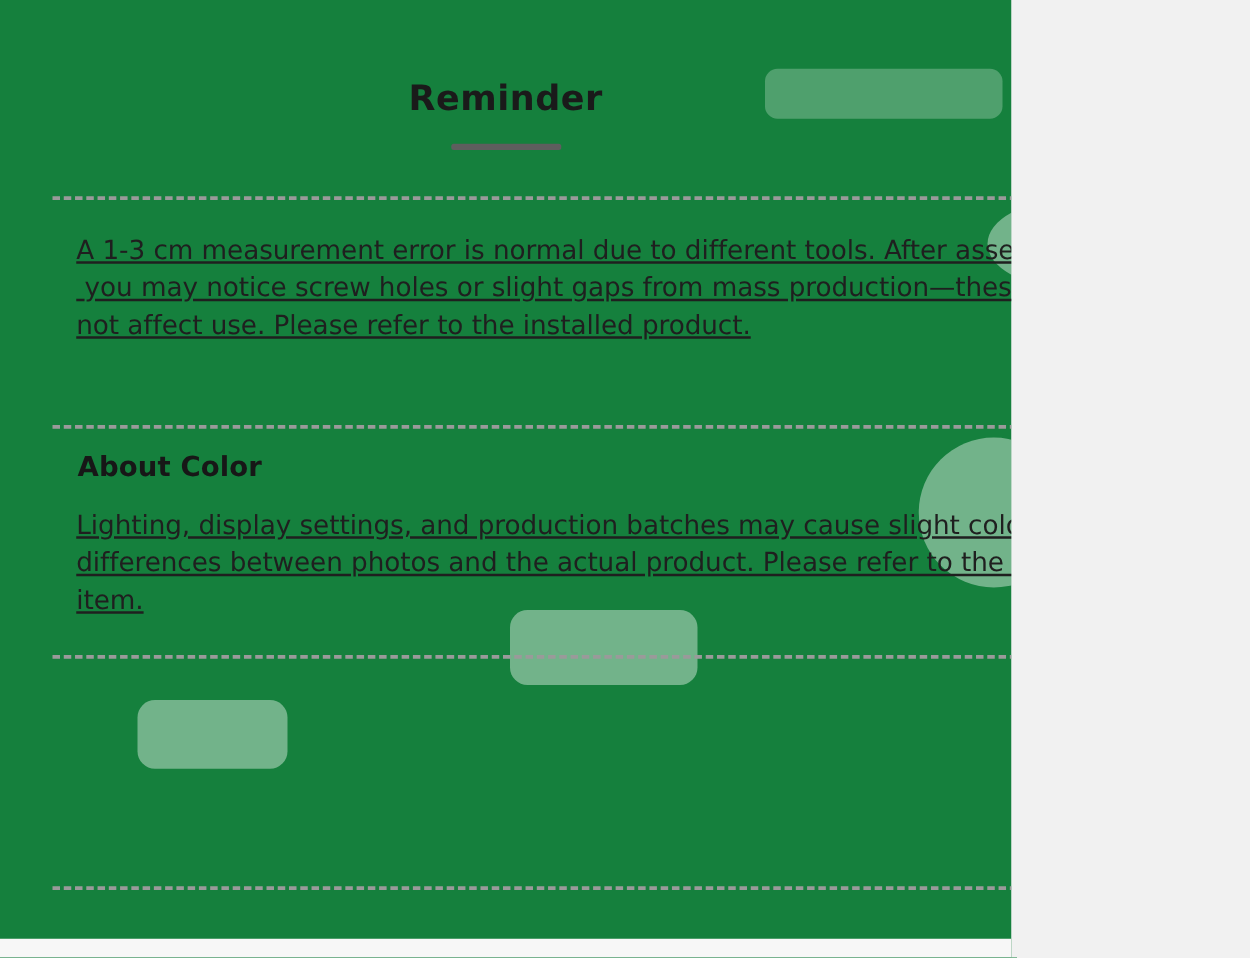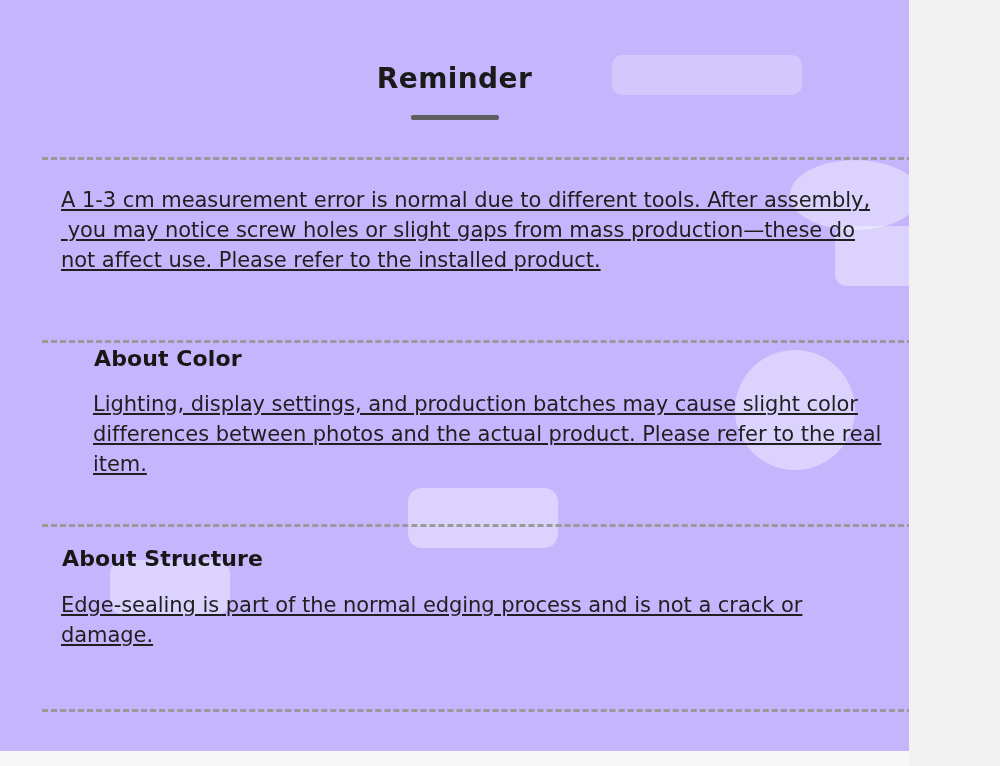--- a/index.html
+++ b/index.html
@@ -14,23 +14,23 @@
     font-family: "DejaVu Sans", sans-serif;
     color: #1b1b1b;
     overflow: hidden;
     position: relative;
   }
 
   
   #page {
     position: absolute;
     inset: 0;
-    width: 909px;
+    width: 809px;
     height: 766px;
-    background: #c4b5fd;
+    background: #15803d;
     overflow: hidden;
   }
 
   
   .watermark {
     position: absolute;
     border-radius: 50%;
     background: #ffffff;
     opacity: 0.40;
     pointer-events: none;
@@ -90,21 +90,21 @@
   .div-3 { top: 524px; }
   .div-4 { top: 709px; }
 
   
   .section {
     position: absolute;
     left: 0;
     right: 0;
   }
   .sec-1 { top: 172px; }
-  .sec-2 { top: 344px; margin-left: 32px; }
+  .sec-2 { top: 360px; }
   .sec-3 { top: 544px; }
 
   .section-heading {
     display: block;
     margin: 0 0 0 62px;
     font-size: 22px;
     font-weight: bold;
     color: #171717;
     line-height: 1.35;
     letter-spacing: 0.1px;
@@ -155,23 +155,18 @@
 
   <div class="section sec-2">
     <span class="section-heading">About Color</span>
     <span class="section-body">Lighting, display settings, and production batches may cause slight color
 differences between photos and the actual product. Please refer to the real
 item.</span>
   </div>
 
   <div class="divider div-3"></div>
 
-  <div class="section sec-3">
-    <span class="section-heading">About Structure</span>
-    <span class="section-body">Edge-sealing is part of the normal edging process and is not a crack or
-damage.</span>
-  </div>
 
   <div class="divider div-4"></div>
 
   <div class="bottom-strip"></div>
 
 </div>
 
 </body></html>

